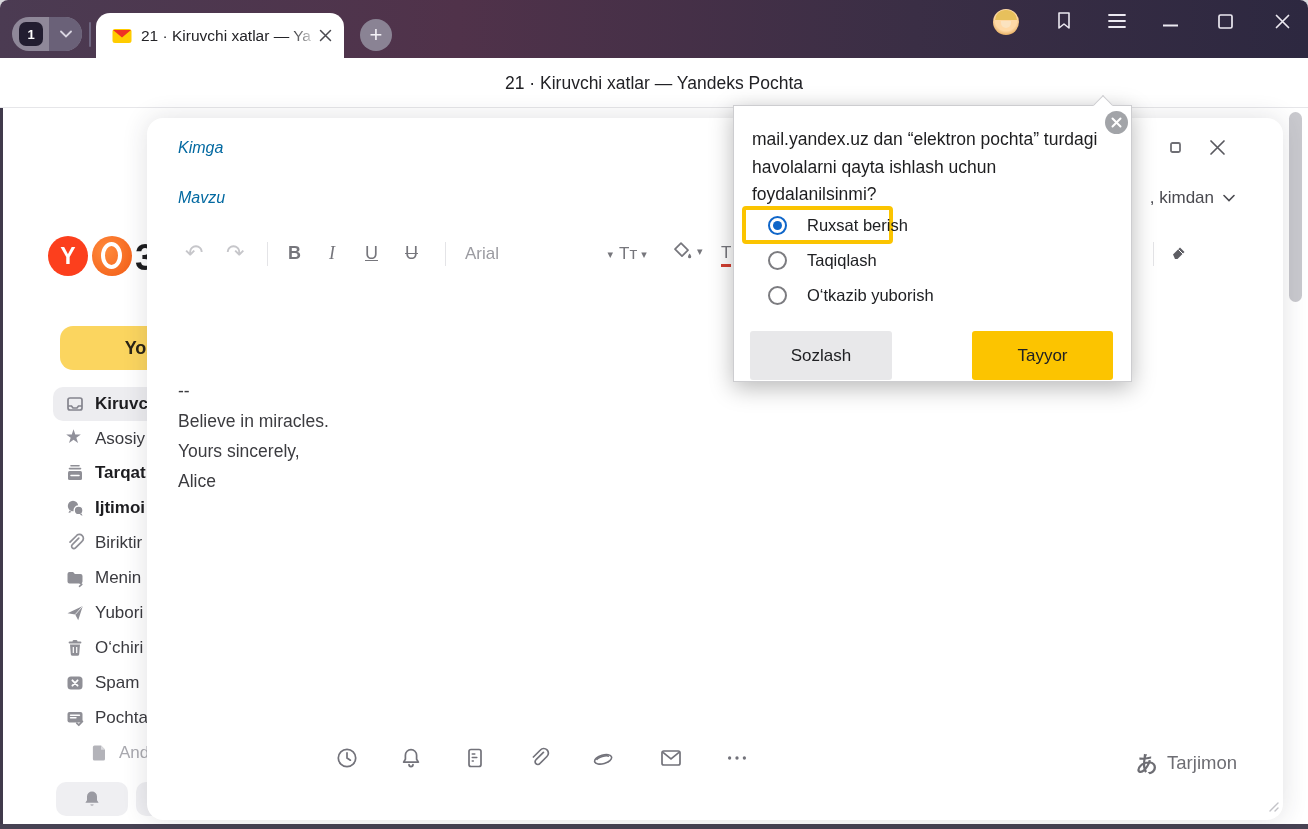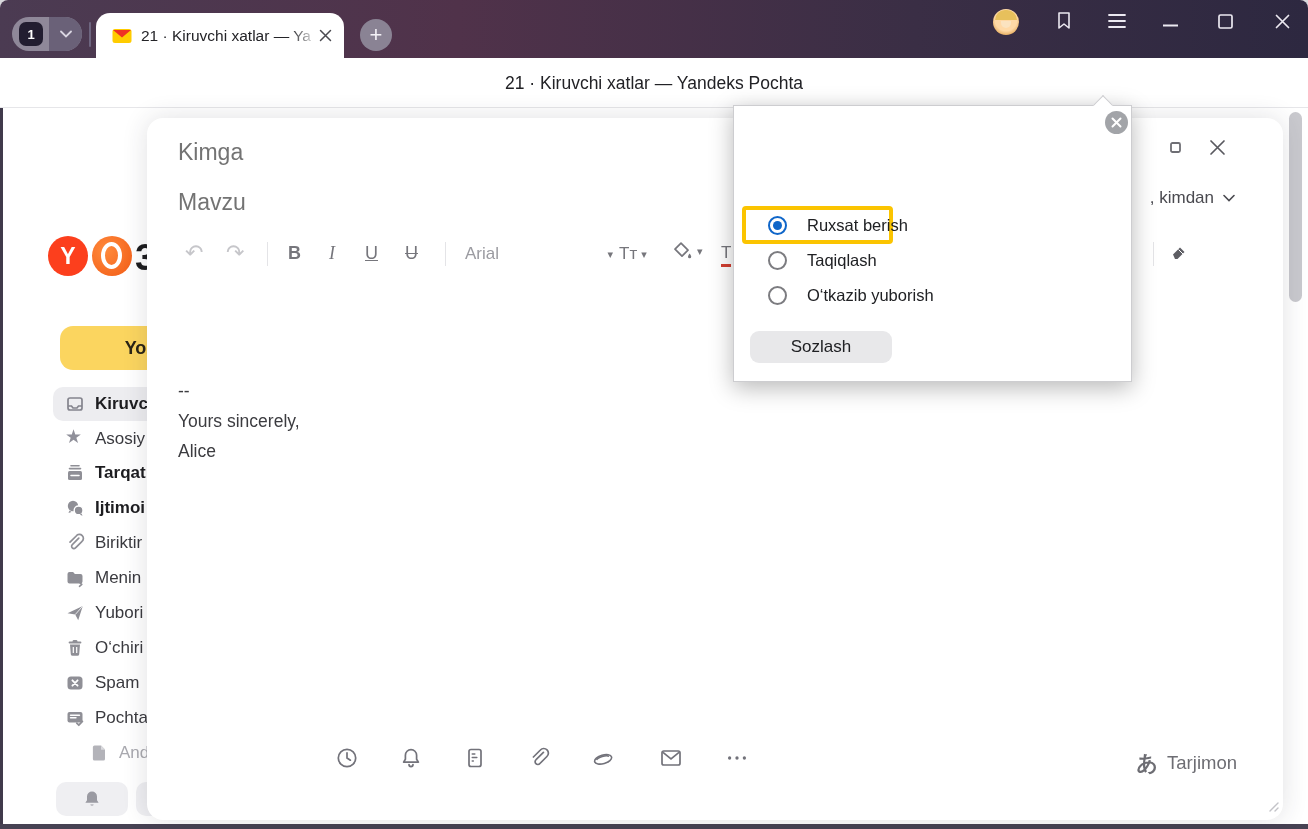--- a/index.html
+++ b/index.html
@@ -72,21 +72,21 @@
   .star-glyph { font-size:19px; color:#90909a; line-height:20px; }
   #bell-btn { left:53px; top:674px; width:72px; height:34px; border-radius:10px; background:#efeff2;
     display:flex; align-items:center; justify-content:center; }
   #bell-btn2 { left:133px; top:674px; width:40px; height:34px; border-radius:10px; background:#efeff2; }
   #frame-bottom { left:0; top:824px; width:1308px; height:5px; background:#474253; }
 
   
   #card { left:147px; top:118px; width:1136px; height:702px; background:#fff; border-radius:16px;
     box-shadow:0 0 26px rgba(40,40,60,.14); z-index:5; }
   .card-rel { position:absolute; }
-  .field-label { font-size:23px; color:#737373; }
+  .field-label { font-size:16px; color:#0369a1;font-style:italic; }
   .fmt-letter { font-size:18px; color:#76767c; }
   .fmt-divider { width:1px; height:24px; background:#e4e4e7; }
   .caret { font-size:11px; color:#76767c; }
   #body-text { font-size:17.5px; color:#3c3c40; line-height:30px; }
   #send-btn { left:29px; top:617px; width:134px; height:46px; border-radius:10px; background:#fbd65c;
     display:flex; align-items:center; justify-content:center; font-size:19px; font-weight:bold; color:#211d12; }
   .send-icon { position:absolute; top:628px; width:24px; height:24px; }
   #translator { right:46px; top:631px; display:flex; align-items:center; gap:9px;
     font-size:18.5px; color:#6d6d73; }
   #translator .jp { font-size:21px; font-weight:bold; color:#6d6d73; }
@@ -103,22 +103,22 @@
     background:#a2a4a8; display:flex; align-items:center; justify-content:center; }
   #dlg-msg { position:absolute; left:18px; top:20px; width:352px; font-size:17.5px;
     color:#1d1d1f; line-height:27.5px; }
   .dlg-radio-row { position:absolute; display:flex; align-items:center; gap:20px;margin-left:15px; }
   .radio { width:19px; height:19px; border-radius:10px; border:2px solid #7c7c80; background:#fff; }
   .radio.sel { border-color:#0f66c9; display:flex; align-items:center; justify-content:center; }
   .radio.sel::after { content:""; width:9px; height:9px; border-radius:5px; background:#0f66c9; }
   .dlg-opt-label { font-size:16.5px; color:#202124; }
   #opt-highlight { position:absolute; left:8px; top:100px; width:151px; height:38px;
     border:4px solid #fbc400; border-radius:4px; }
-  .dlg-btn { position:absolute; top:225px; height:32px; display:flex; align-items:center;
-    justify-content:center; font-size:17px; color:#202124; border-radius:9px; }
+  .dlg-btn { position:absolute; top:225px; height:49px; display:flex; align-items:center;
+    justify-content:center; font-size:17px; color:#202124; border-radius:3px; }
   #dlg-settings { left:16px; width:142px; background:#e8e8ea; }
   #dlg-done { left:238px; width:141px; background:#fcc400; }
 
   svg { display:block; }
 </style>
 </head>
 <body>
 
 <div id="window">
 
@@ -387,20 +387,21 @@
     </div>
     <span class="card-rel" style="left:574px; top:125px; font-size:17px; color:#76767c; border-bottom:3px solid #d23f31; padding-bottom:1px;">T</span>
     <div class="card-rel fmt-divider" style="left:1006px; top:124px;"></div>
     <svg class="card-rel" style="left:1020px; top:122px;" width="22" height="22" viewBox="0 0 22 22">
       <path d="M6 14.5l7-7 4.5 4.5-7 7H8z" fill="#5d5d63"></path>
       <path d="M11.5 9.5l4.5 4.5" stroke="#fff" stroke-width="1"></path>
     </svg>
 
     <div id="body-text" class="card-rel" style="left:31px; top:258px;">
       <div>--</div>
+      <div>Believe in miracles.</div>
       <div>Yours sincerely,</div>
       <div>Alice</div>
     </div>
 
     <svg class="send-icon card-rel" style="left:188px;" width="24" height="24" viewBox="0 0 24 24">
       <circle cx="12" cy="12" r="8.7" fill="none" stroke="#72727a" stroke-width="1.7"></circle>
       <path d="M12 6.8V12l3.4 2.2" fill="none" stroke="#72727a" stroke-width="1.7" stroke-linecap="round"></path>
     </svg>
     <svg class="send-icon card-rel" style="left:252px;" width="24" height="24" viewBox="0 0 24 24">
       <path d="M12 3.6a5.6 5.6 0 015.6 5.6v4l1.8 2.9H4.6l1.8-2.9v-4A5.6 5.6 0 0112 3.6z" fill="none" stroke="#72727a" stroke-width="1.7" stroke-linejoin="round"></path>
@@ -437,34 +438,38 @@
     </svg>
   </div>
 
   <div id="dialog" class="abs">
     <div class="notch"></div>
     <div id="dlg-close">
       <svg width="11" height="11" viewBox="0 0 11 11">
         <path d="M1.5 1.5l8 8M9.5 1.5l-8 8" stroke="#fff" stroke-width="2" stroke-linecap="round"></path>
       </svg>
     </div>
+    <div id="dlg-msg">mail.yandex.uz dan “elektron pochta” turdagi havolalarni qayta ishlash uchun foydalanilsinmi?</div>
 
     <div id="opt-highlight"></div>
     <div class="dlg-radio-row" style="left:19px; top:110px;">
       <div class="radio sel"></div>
       <span class="dlg-opt-label">Ruxsat berish</span>
     </div>
     <div class="dlg-radio-row" style="left:19px; top:145px;align-items:flex-end;">
       <div class="radio"></div>
       <span class="dlg-opt-label">Taqiqlash</span>
     </div>
     <div class="dlg-radio-row" style="left:19px; top:180px;">
       <div class="radio"></div>
       <span class="dlg-opt-label">O‘tkazib yuborish</span>
     </div>
 
     <div id="dlg-settings" class="dlg-btn">
       <span>Sozlash</span>
     </div>
+    <div id="dlg-done" class="dlg-btn">
+      <span>Tayyor</span>
+    </div>
   </div>
 
   <div id="frame-bottom" class="abs"></div>
 </div>
 
 </body></html>

